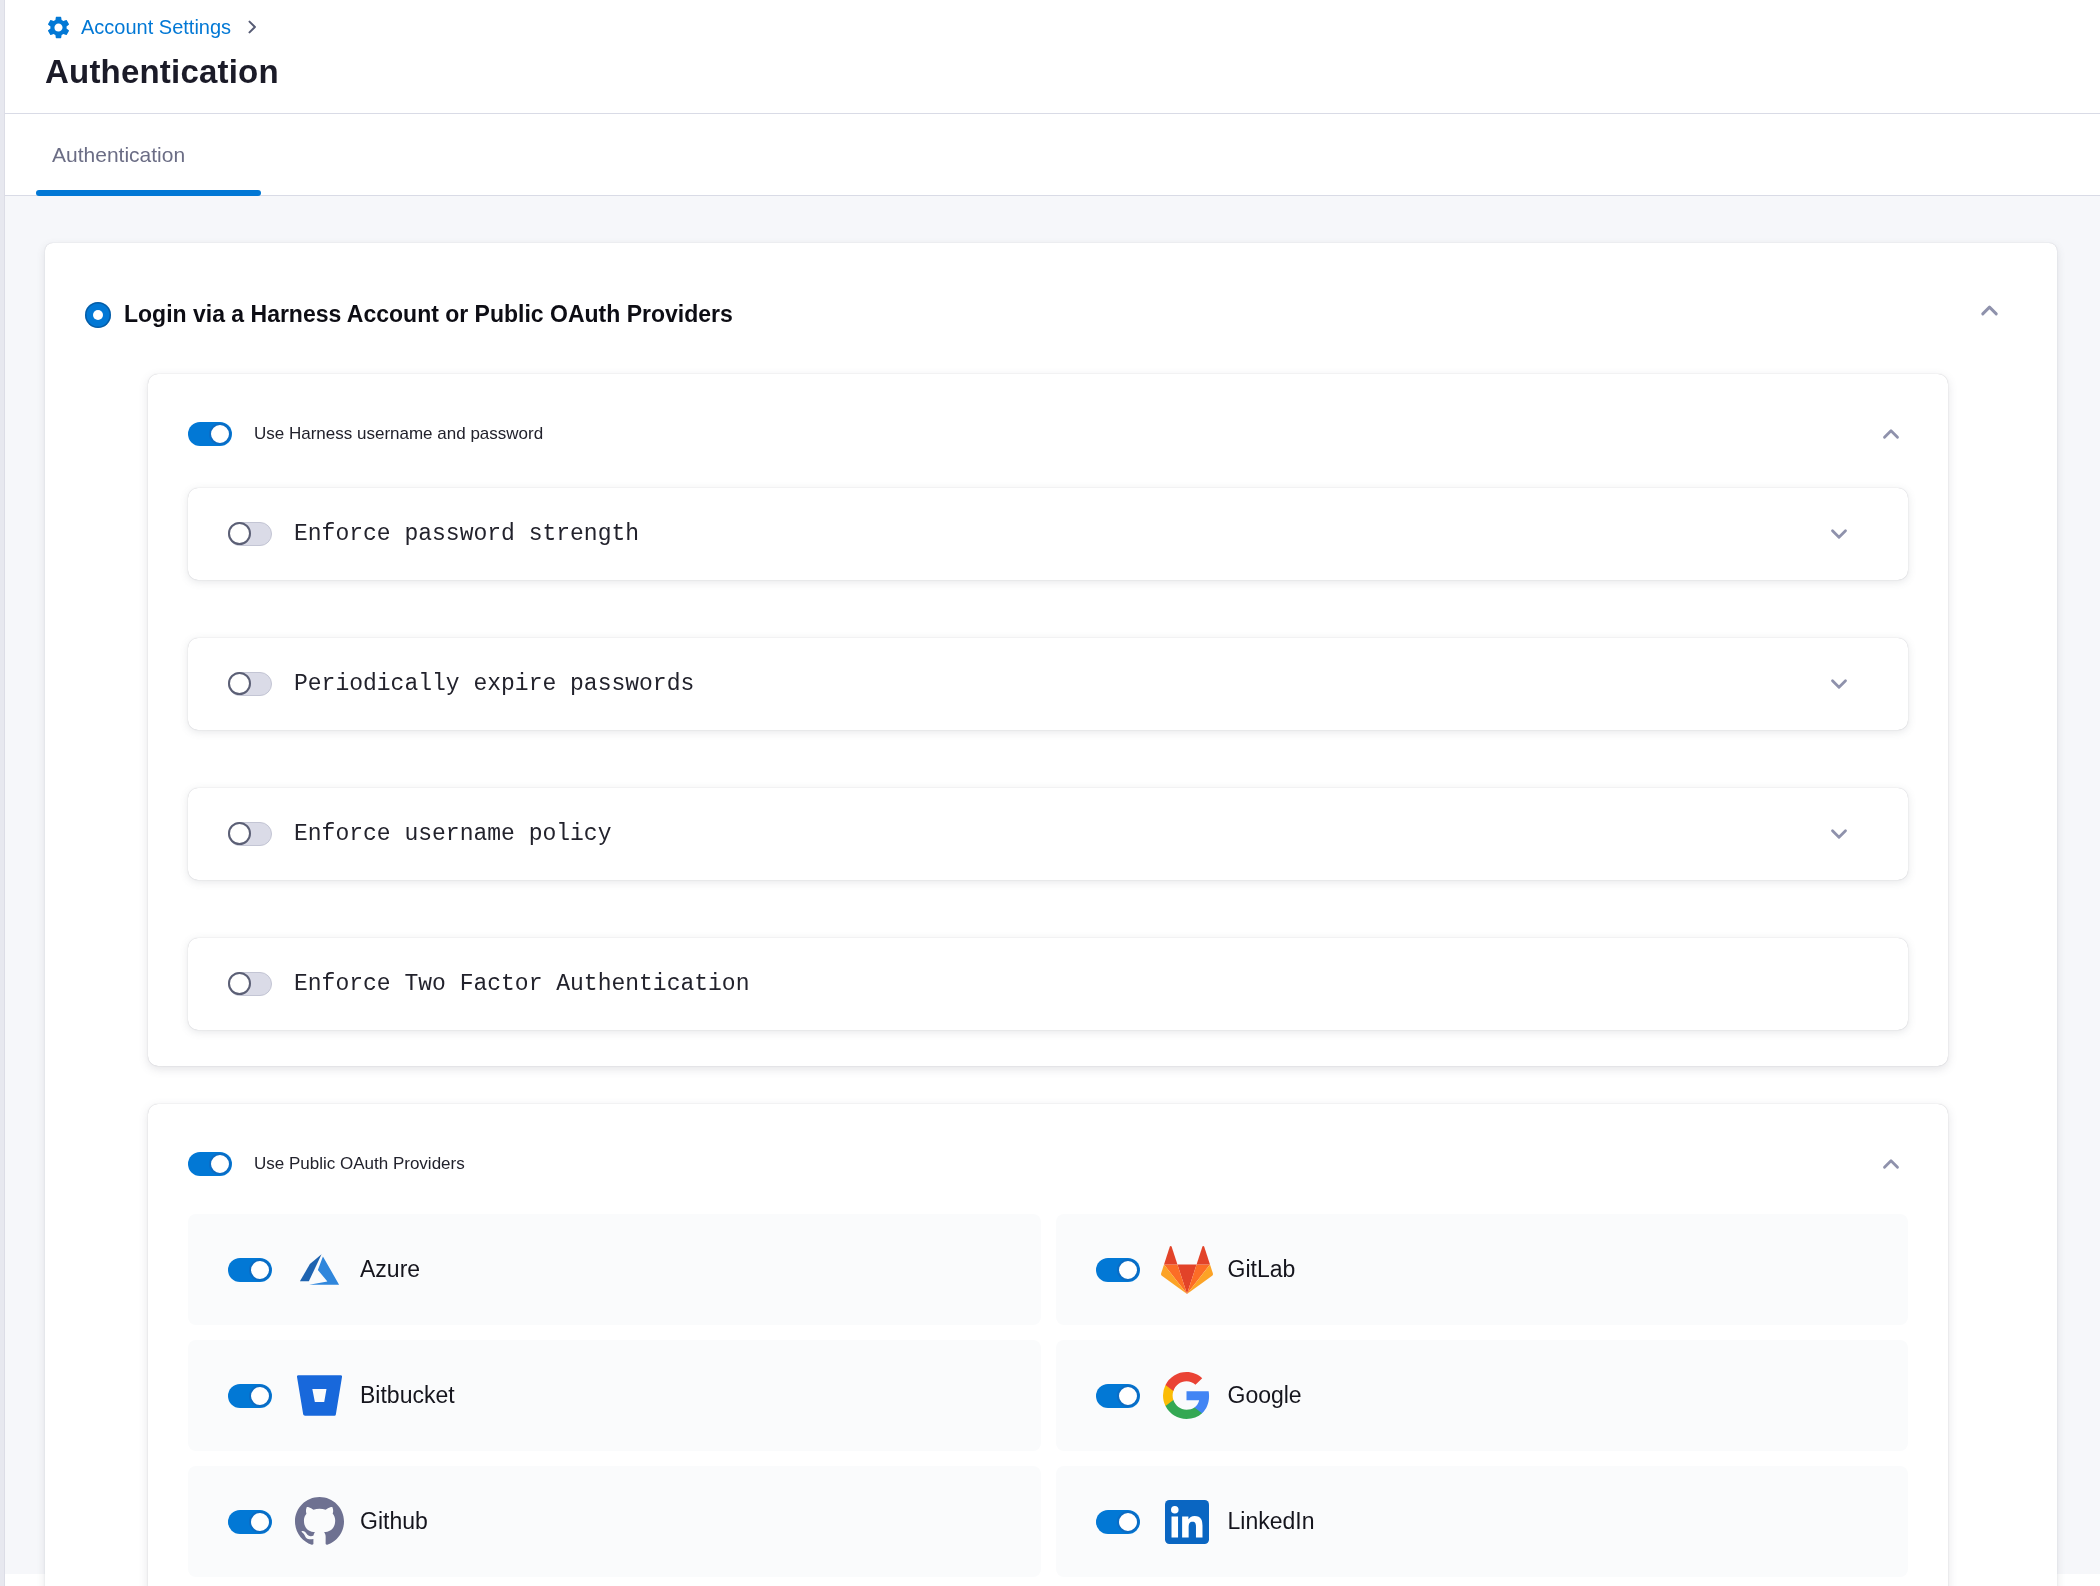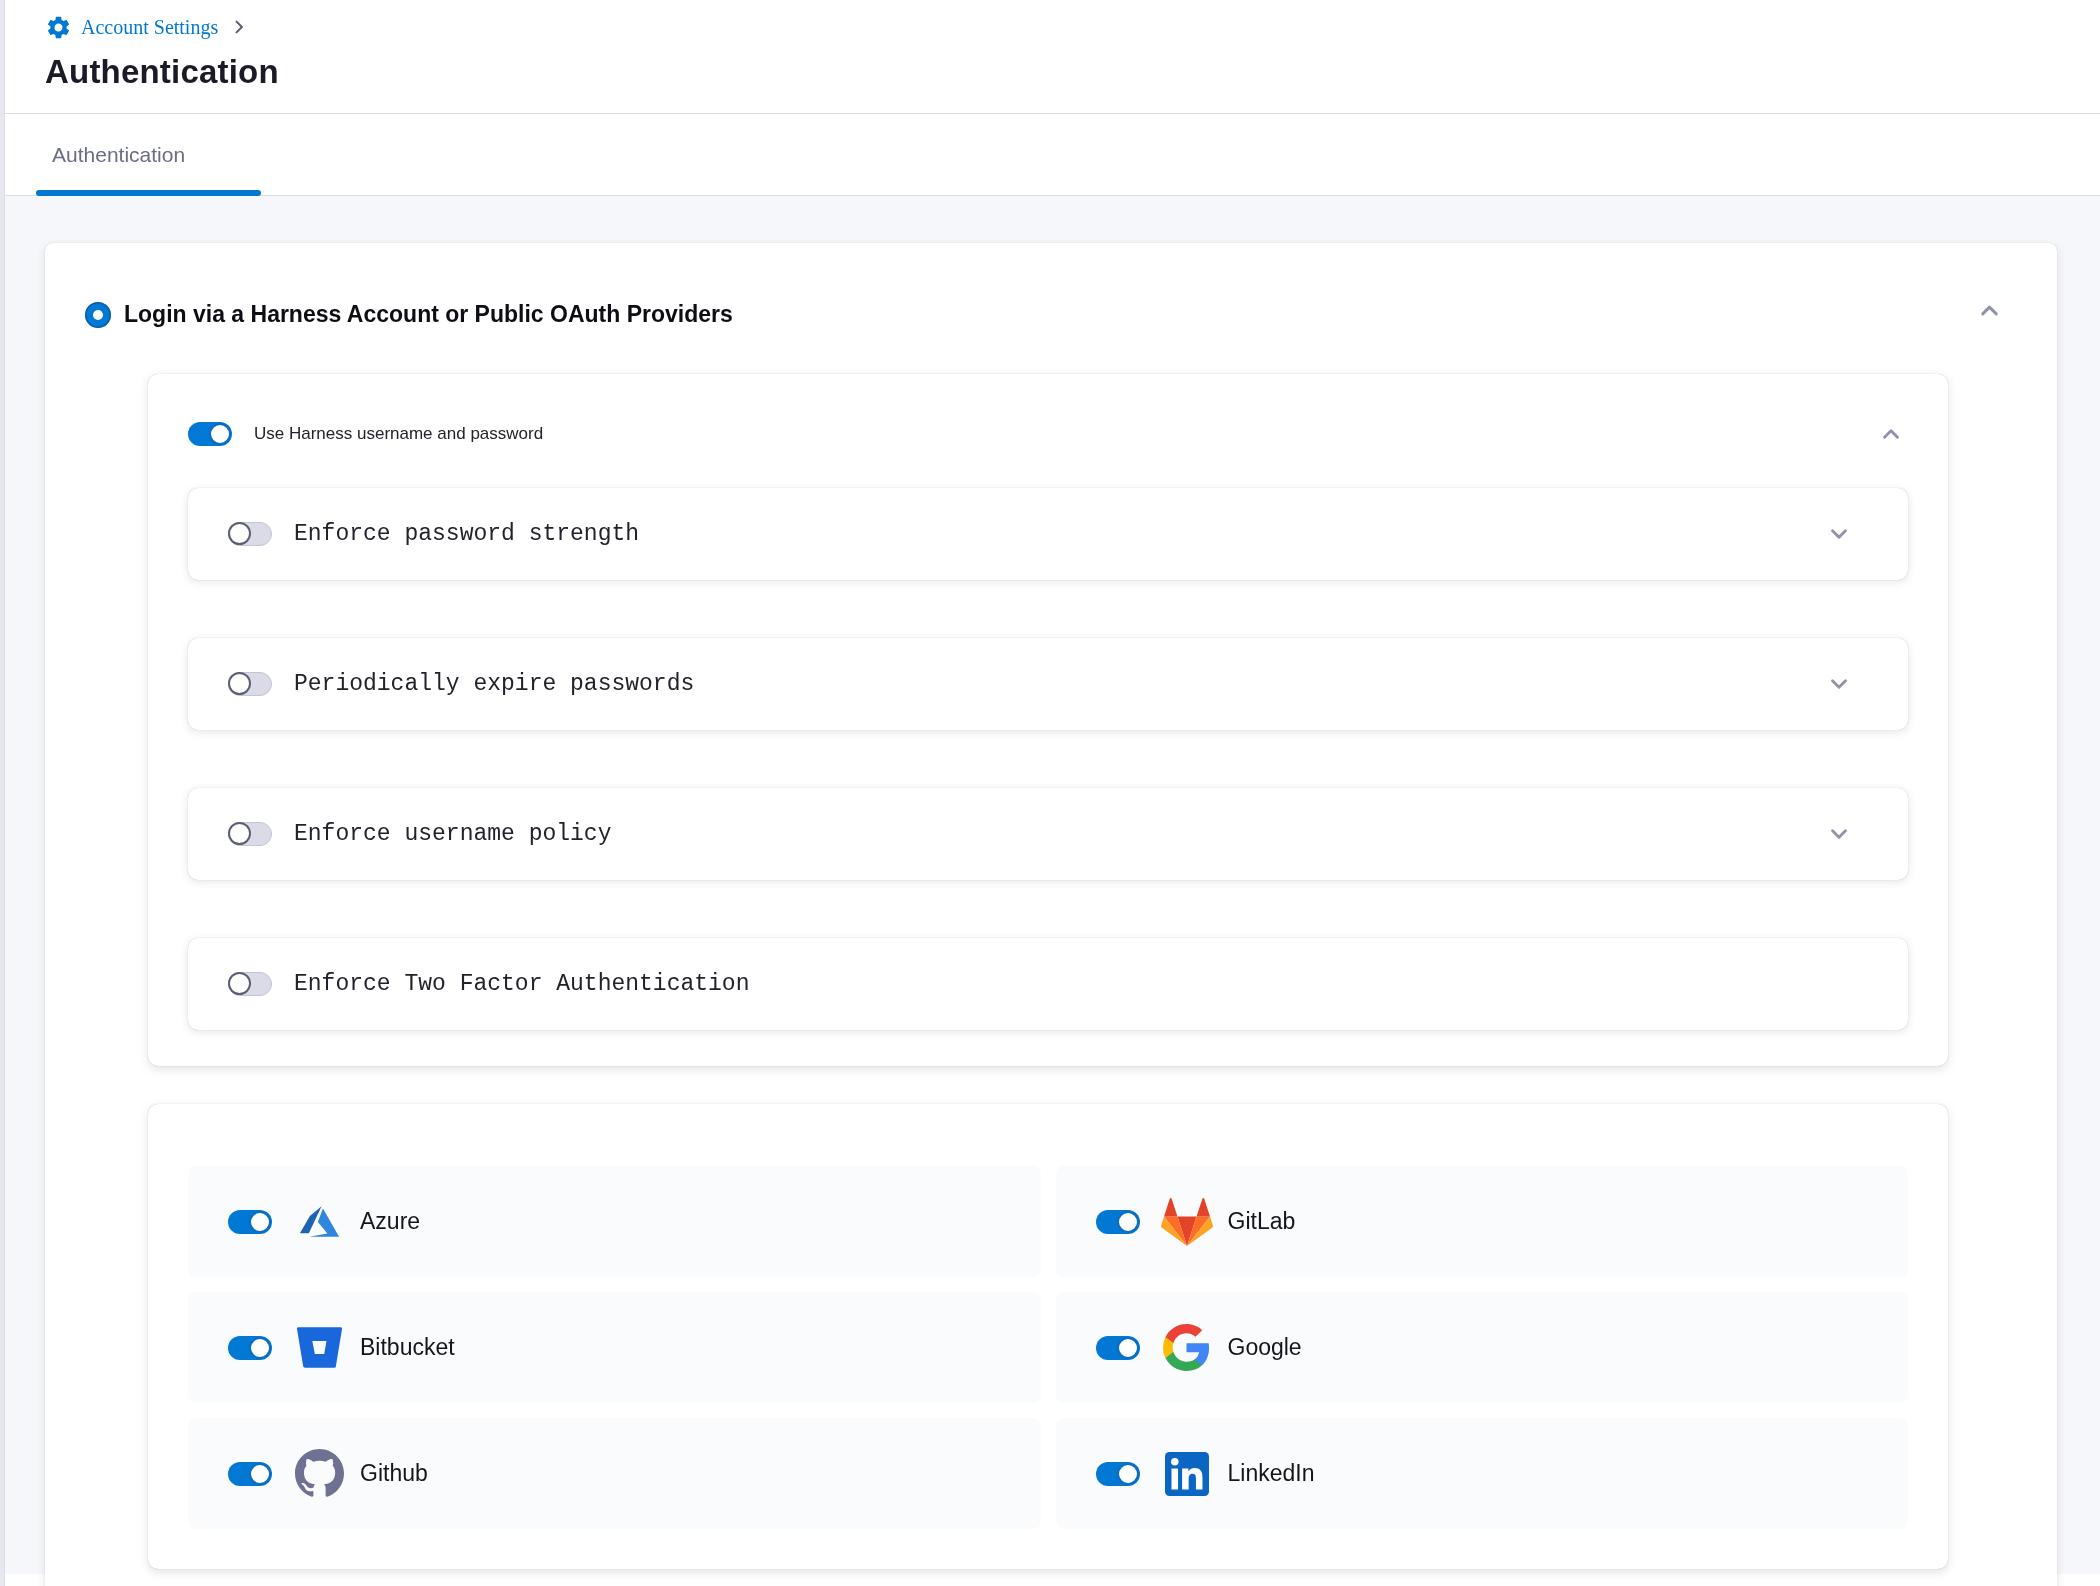--- a/index.html
+++ b/index.html
@@ -10,21 +10,21 @@
     position:relative;
     overflow:hidden;
     color:#1d1d26;
   }
   .left-strip {
     position:absolute; left:0; top:0; width:5px; height:100%;
     background:#e7e8ef; border-right:1px solid #dcdde6; z-index:5;
   }
   
   .header { background:#fff; padding:10px 0 0 45px; }
-  .breadcrumb { display:flex; align-items:center; gap:9px; height:34px;font-family:Liberation Serif, serif; }
+  .breadcrumb { display:flex; align-items:center; gap:9px; height:34px; }
   .breadcrumb a {
     color:#0278d5; text-decoration:none; font-size:20px; font-weight:400;
     display:flex; align-items:center; gap:9px;
   }
   .crumb-sep { display:flex; align-items:center; margin-left:2px; }
   .page-title { font-size:33px; font-weight:700; color:#1b1b28; letter-spacing:.2px; margin-top:9px; padding-bottom:22px; }
   .hdr-divider { height:1px; background:#d9dbe6; width:100%; }
   
   .tabbar { background:#fff; height:82px; position:relative; border-bottom:1px solid #d9dbe6; }
   .tab {
@@ -202,20 +202,33 @@
           <span class="toggle off">
               <span class="knob"></span>
             </span>
           <span class="option-label">Enforce Two Factor Authentication</span>
         </div>
 
       </div>
     </div>
 
     <div class="panel panel-2">
+      <div class="panel-header">
+        <span class="toggle on">
+            <span class="knob"></span>
+          </span>
+        <span class="panel-title">Use Public OAuth Providers</span>
+        <button class="chev-btn">
+          <span style="display:flex;">
+            <svg width="26" height="26" viewBox="0 0 24 24">
+                <path d="M6 15l6-6 6 6" fill="none" stroke="#8f92ac" stroke-width="2.6" stroke-linecap="round" stroke-linejoin="round"></path>
+              </svg>
+          </span>
+        </button>
+      </div>
 
       <div class="providers">
 
         <div class="tile">
           <span class="toggle on">
               <span class="knob"></span>
             </span>
           <span class="icon-box">
             <svg width="47" height="47" viewBox="0 0 24 24">
               <path fill="#1e63b0" d="M13.05 4.24L6.56 18.05 2 18l5.09-8.76z"></path>

